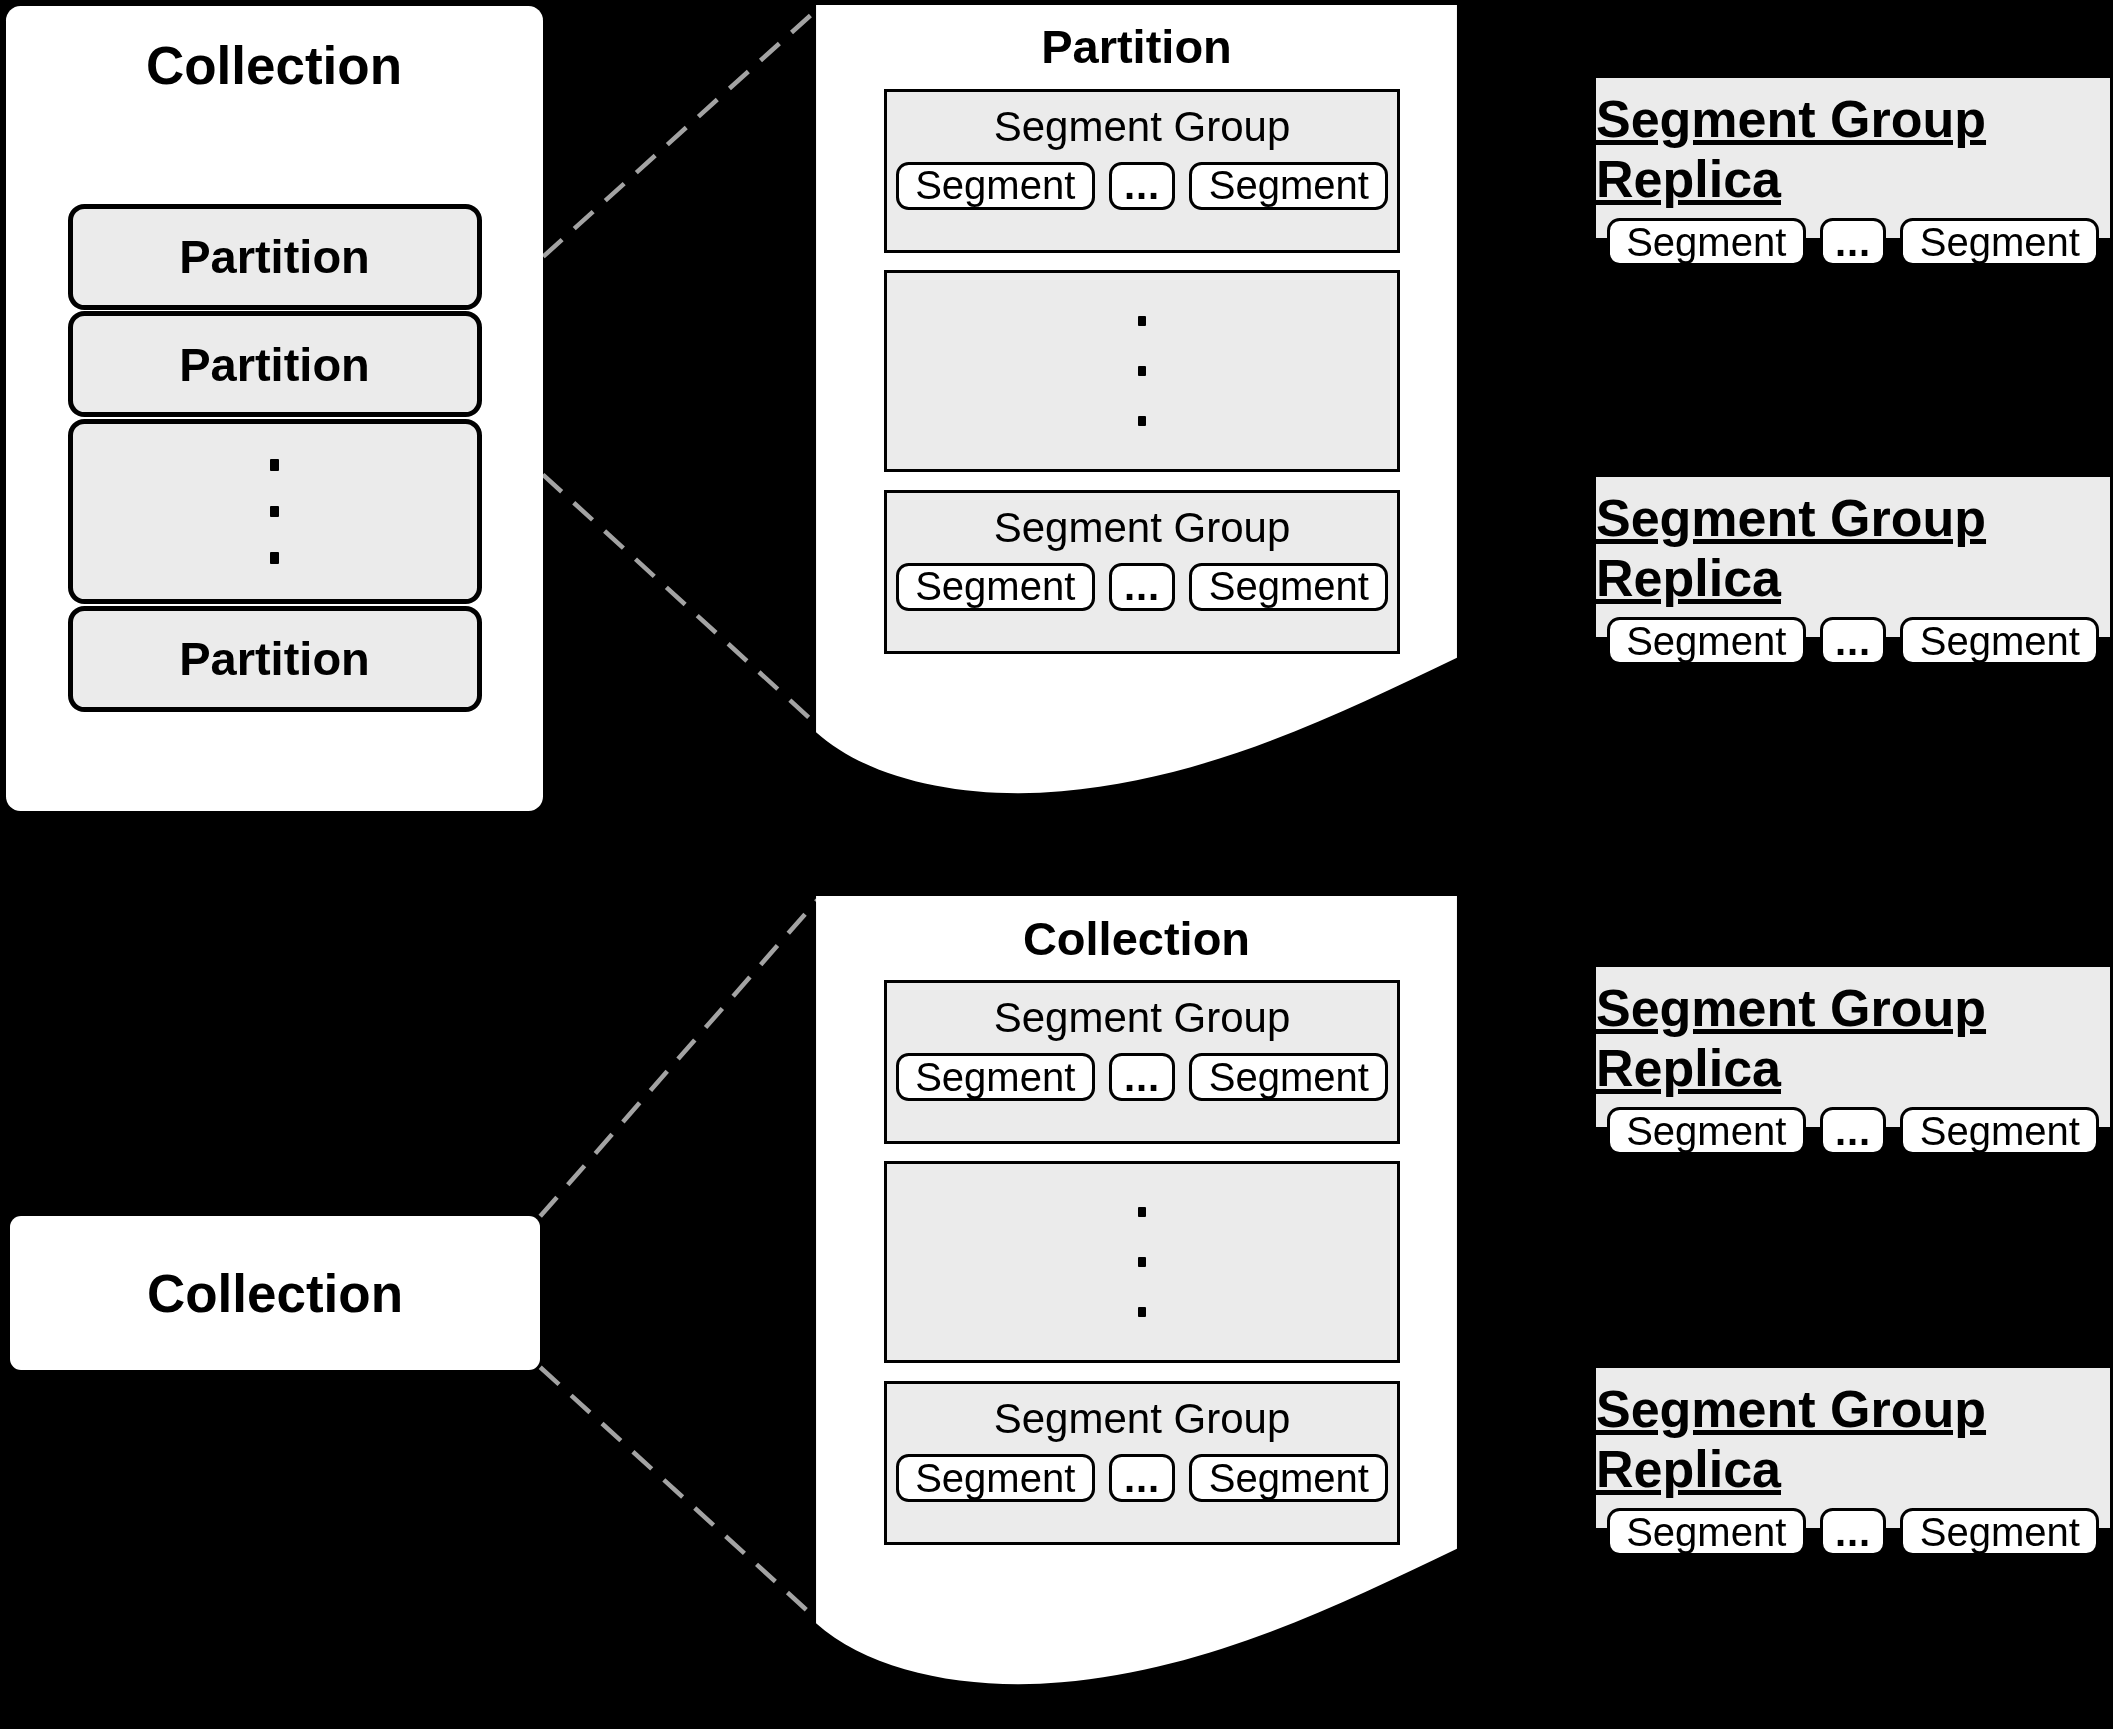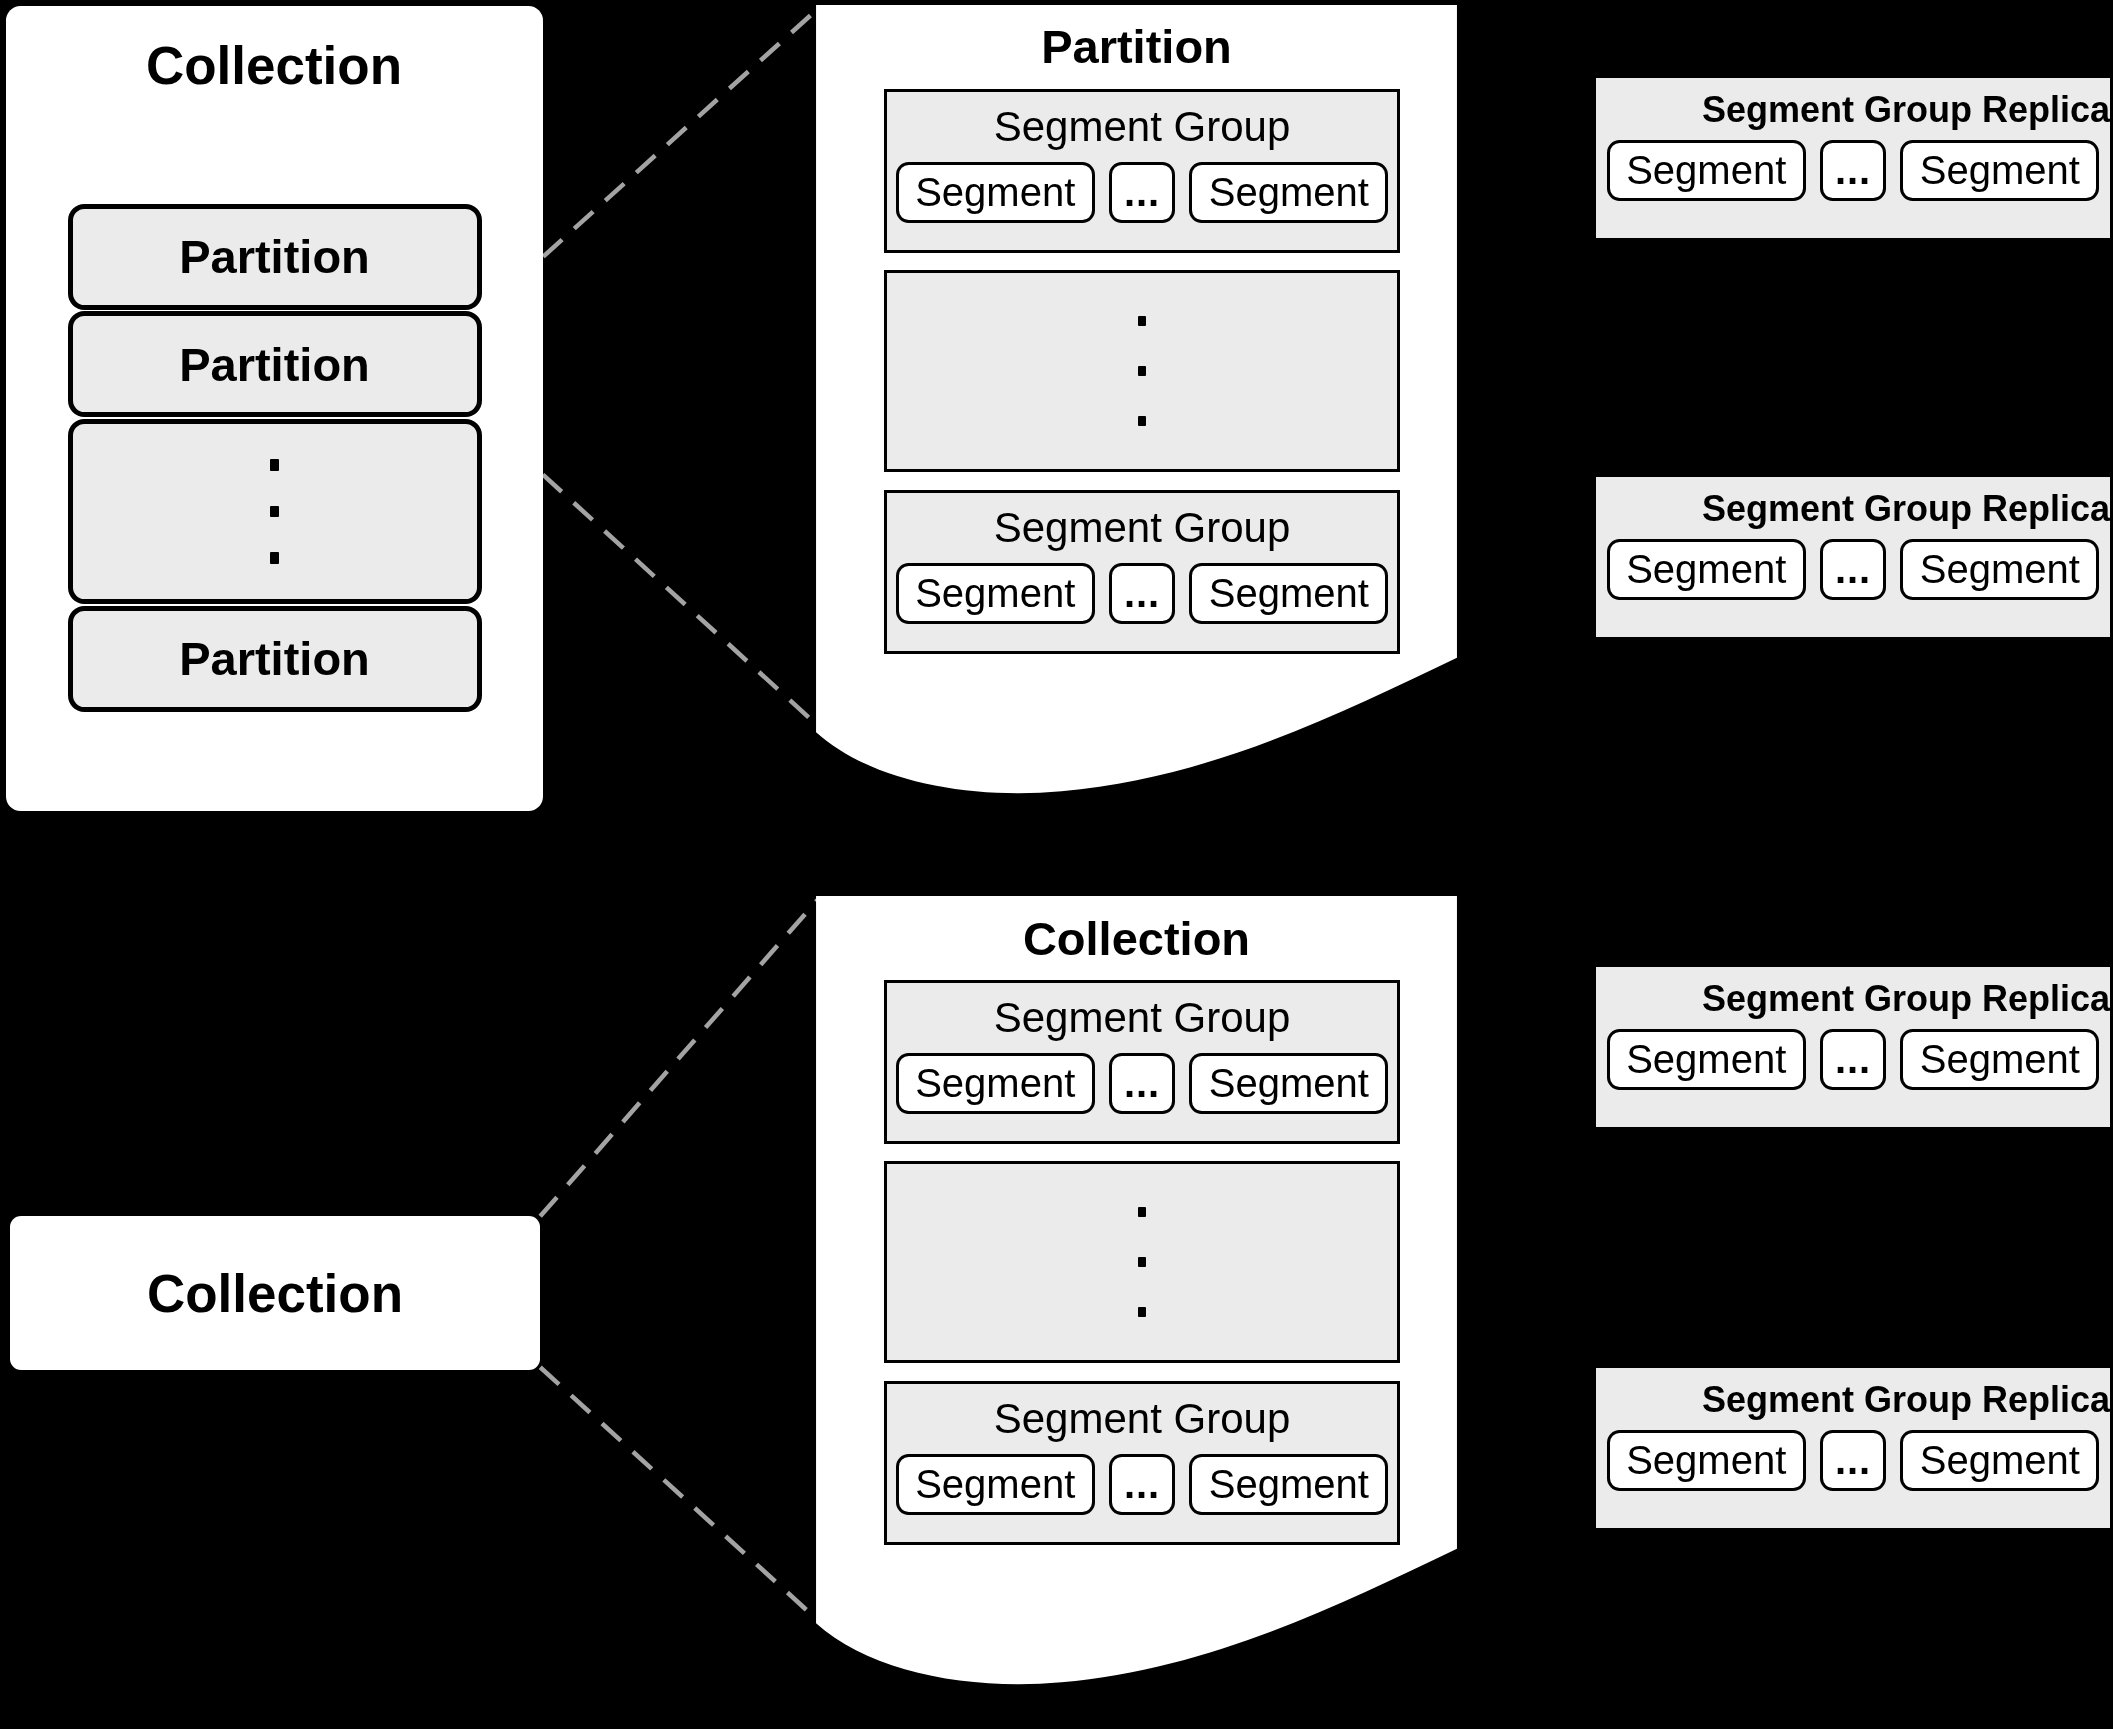--- a/index.html
+++ b/index.html
@@ -51,35 +51,35 @@
   .sgroup {
     position: absolute; left: 68px; width: 516px;
     background: #ebebeb; border: 3.6px solid #000;
   }
   .sg-1 { top: 84px;  height: 164px; }
   .sg-gap { top: 265px; height: 202px; display: flex; align-items: center; justify-content: center; }
   .sg-2 { top: 485px; height: 164px; }
   .sg-title { text-align: center; font-weight: 400; font-size: 42px; margin-top: 11px; }
   .pill-row { display: flex; justify-content: center; align-items: center; gap: 14.5px; margin-top: 11px; }
   .pill {
-    height: 61px; background: #fff; border: 3.6px solid #000; border-radius: 12.7px;
+    height: 48px; background: #fff; border: 3.6px solid #000; border-radius: 12.7px;
     display: flex; align-items: center; justify-content: center;
     font-size: 40px; font-weight: 400; padding: 0 16.4px; white-space: nowrap;
   }
   .pill.dots-pill { font-weight: 700; padding: 0 11.8px; letter-spacing: 0.9px; }
   .vdots { display: flex; flex-direction: column; gap: 40px; }
   .vdots .sq { width: 7.3px; height: 10px; }
 
   
   .replica {
     position: absolute; left: 1596px; width: 514px; height: 160px;
     background: #ebebeb; padding-top: 11px;
   }
   .r1 { top: 78px; } .r2 { top: 477px; } .r3 { top: 967px; } .r4 { top: 1368px; }
-  .replica-title { text-align: right; font-weight: 700; font-size: 36px; }
+  .replica-title { text-align: left; font-weight: 700; font-size: 52px; text-decoration: underline; }
   .replica .pill-row { margin-top: 9px; }
 
   
   .bottom-collection {
     position: absolute; left: 10px; top: 1216px; width: 530px; height: 154px;
     background: #ffffff; border-radius: 11px;
     display: flex; align-items: center; justify-content: center;
     font-size: 53px; font-weight: 700;
   }
 </style>

